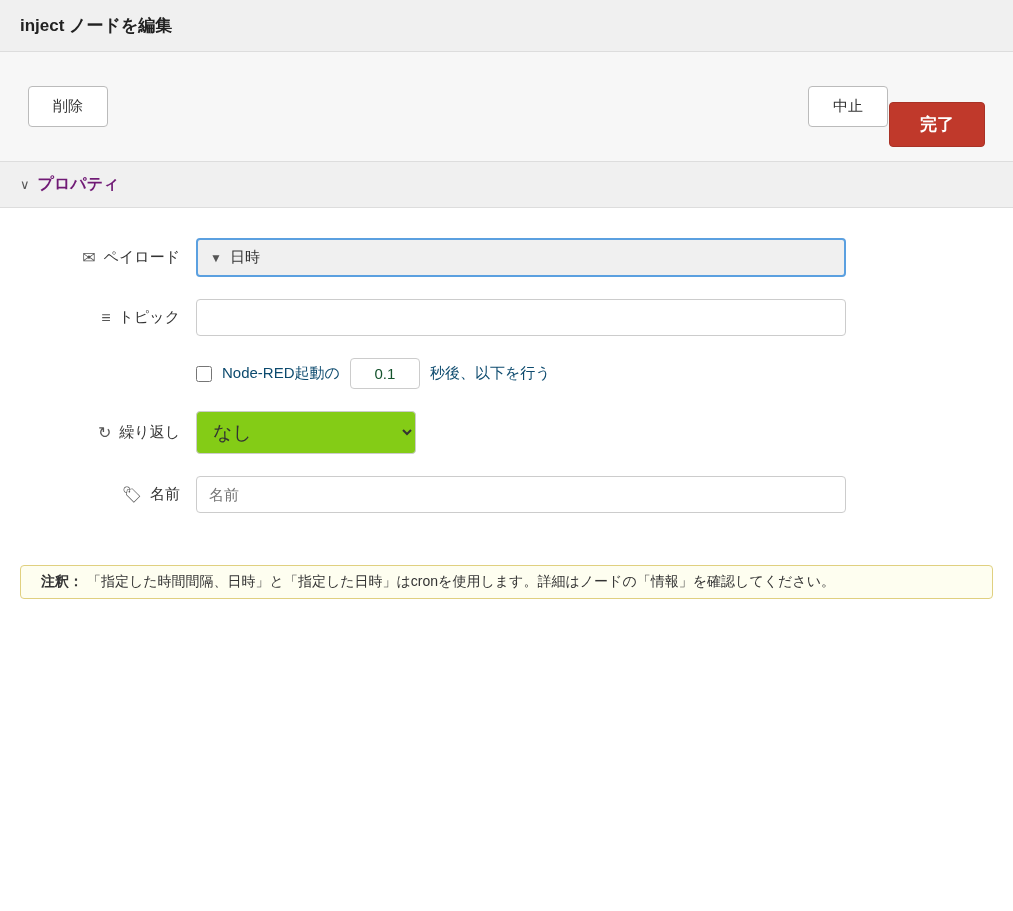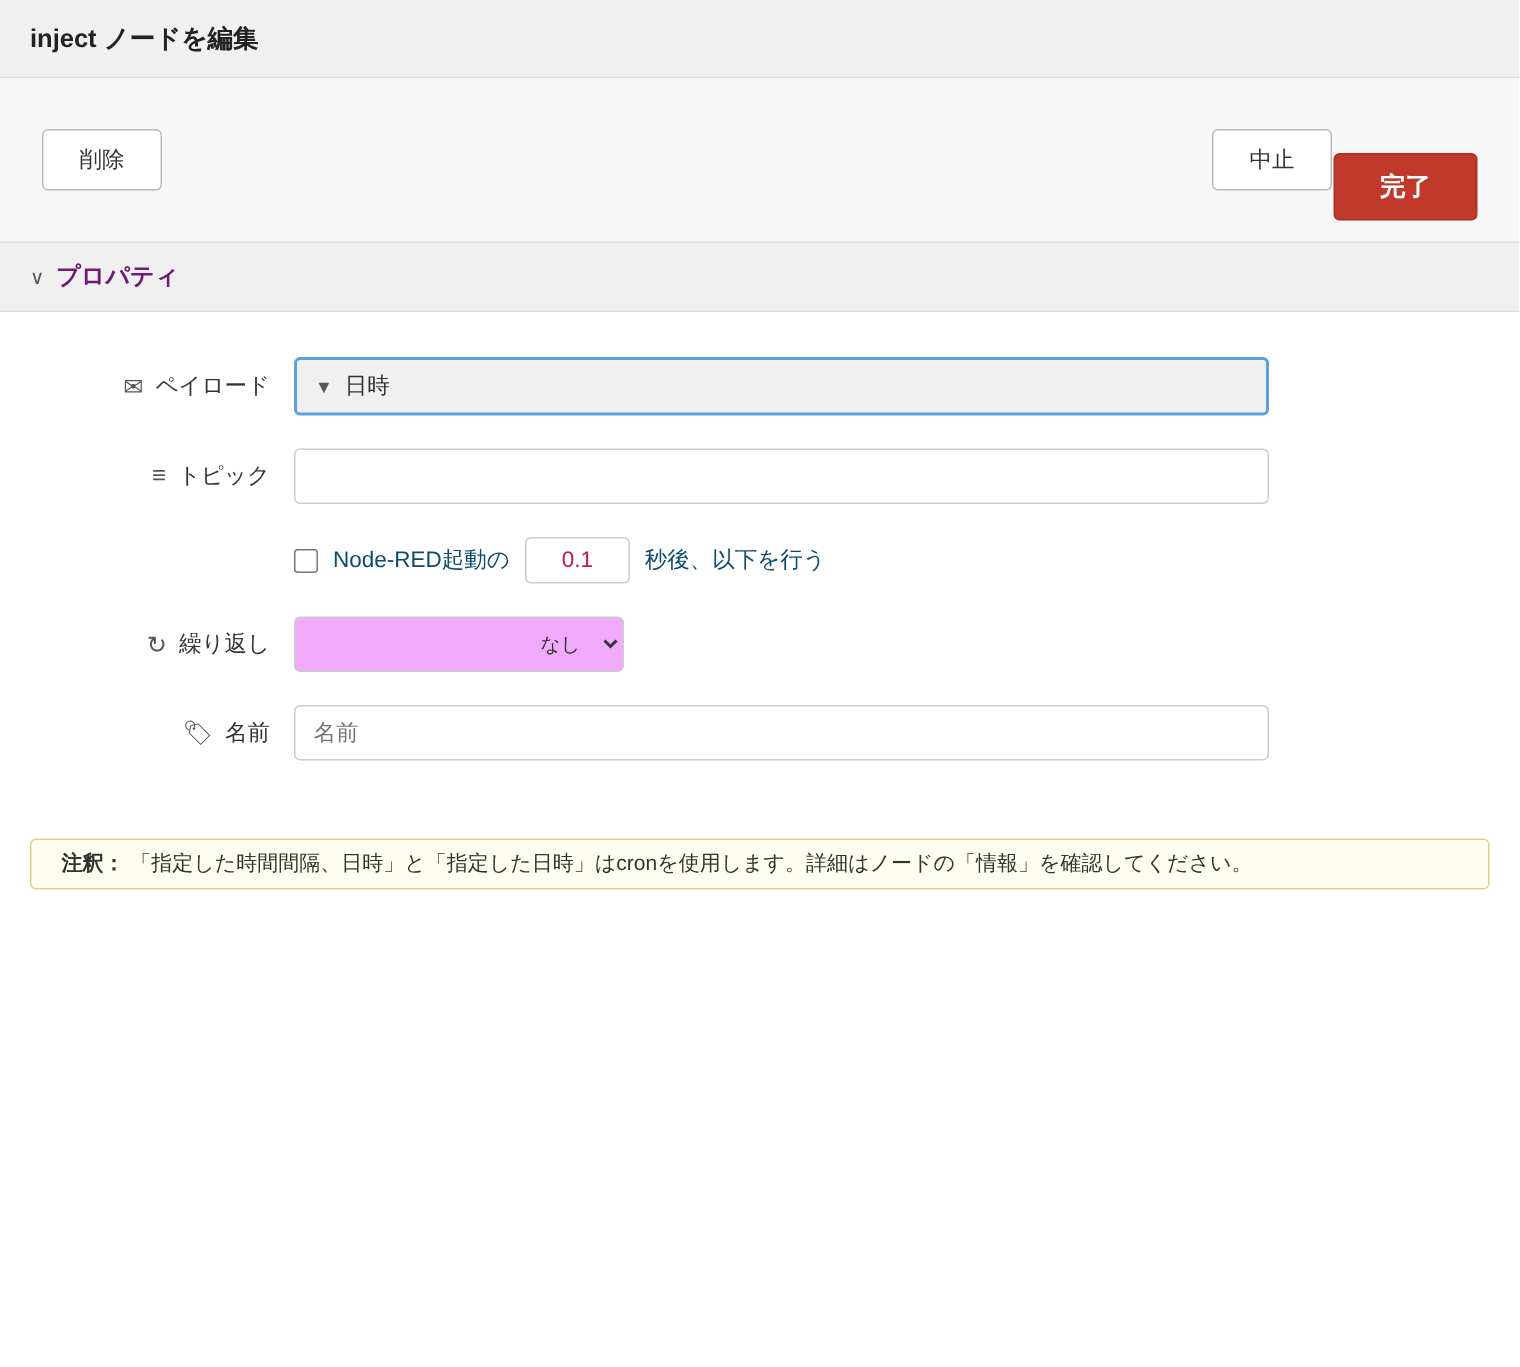--- a/index.html
+++ b/index.html
@@ -197,38 +197,37 @@
       color: #0c4a6e;
     }
 
     .inline-input {
       border: 1px solid #ccc;
       border-radius: 4px;
       padding: 6px 10px;
       font-size: 15px;
       width: 70px;
       text-align: center;
-      color: #be185d;
+      color: #14532d;
       outline: none;
       background: #fff;
     }
 
     
     .repeat-select {
       border: 1px solid #ccc;
       border-radius: 4px;
       padding: 9px 12px;
-      font-size: 13px;
-      color: #333;
-      background: #f0abfc;
+      font-size: 19px;
+      color: #333;
+      background: #84cc16;
       width: 220px;
       cursor: pointer;
       outline: none;
       appearance: auto;
-      text-align: right;
     }
 
     
     .name-input {
       width: 100%;
       border: 1px solid #ccc;
       border-radius: 4px;
       padding: 9px 12px;
       font-size: 15px;
       color: #aaa;

